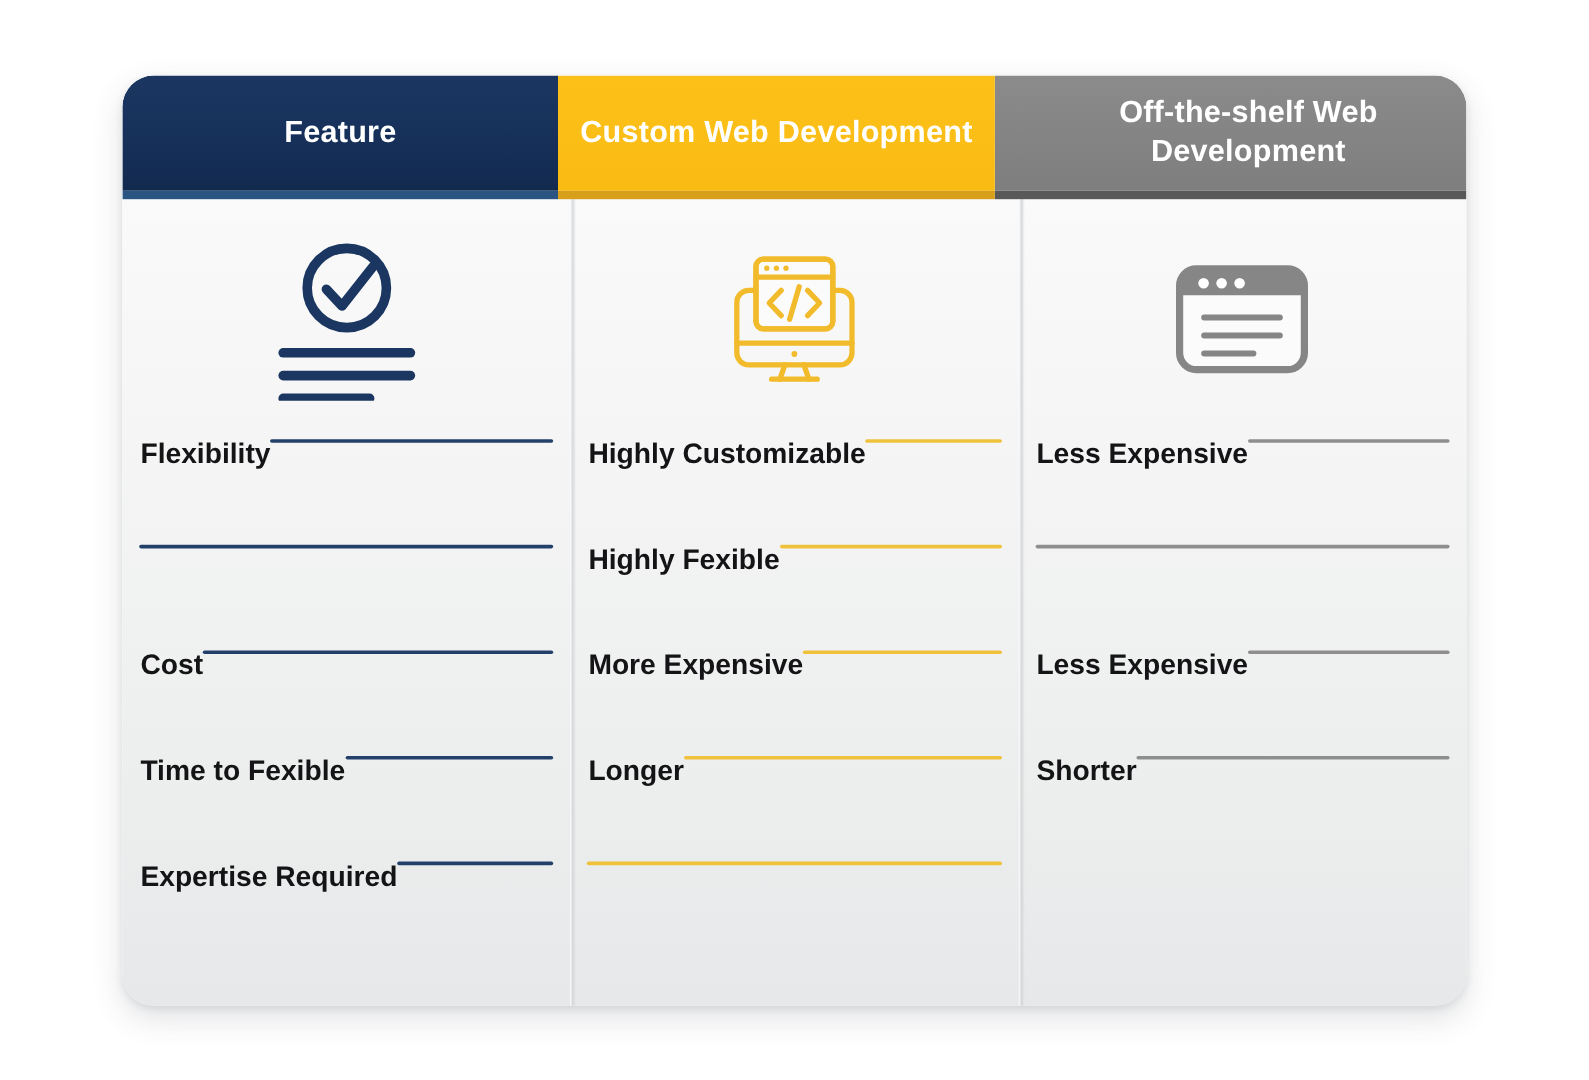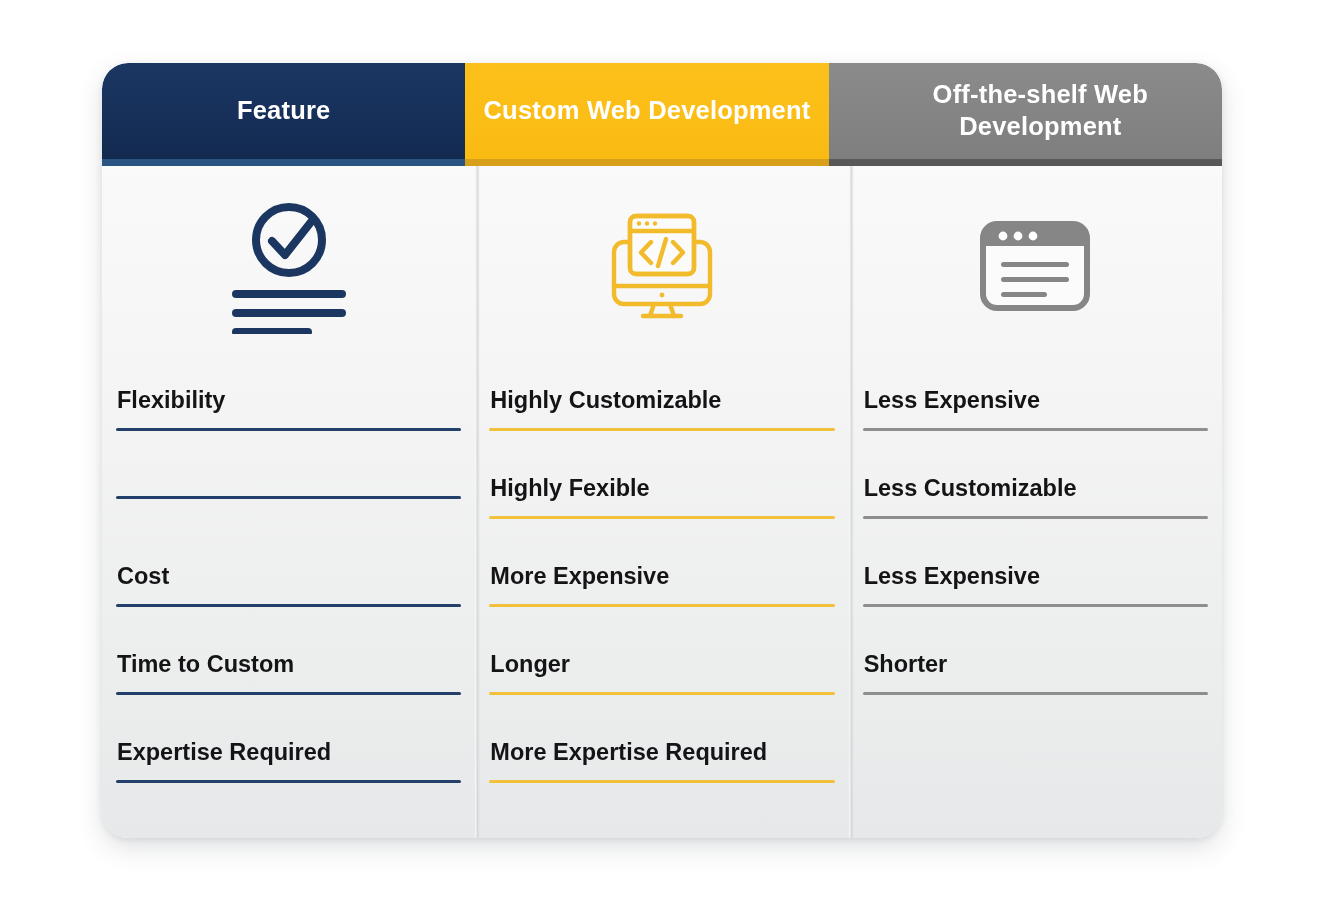--- a/index.html
+++ b/index.html
@@ -123,22 +123,22 @@
     justify-content: center;
   }
   .icon-zone svg { display: block; }
 
   
   .rows { flex: 1 1 auto; padding: 0 0 0 0; }
 
   .cell {
     height: 88px;
     display: flex;
-    flex-direction: column;
-    justify-content: center;
+    flex-direction: row;
+    justify-content: flex-start;
     padding-left: 0;
     padding-right: 0;
   }
 
   .cell-text {
     font-size: 23.5px;
     font-weight: 600;
     color: #141416;
     line-height: 1.1;
     padding-bottom: 14px;
@@ -193,21 +193,21 @@
           <div class="cell-rule rule-navy"></div>
         </div>
         <div class="cell">
           <div class="cell-rule rule-navy"></div>
         </div>
         <div class="cell">
           <div class="cell-text">Cost</div>
           <div class="cell-rule rule-navy"></div>
         </div>
         <div class="cell">
-          <div class="cell-text">Time to Custom</div>
+          <div class="cell-text">Time to Fexible</div>
           <div class="cell-rule rule-navy"></div>
         </div>
         <div class="cell">
           <div class="cell-text">Expertise Required</div>
           <div class="cell-rule rule-navy"></div>
         </div>
         <div class="spacer"></div>
       </div>
     </div>
 
@@ -247,21 +247,20 @@
         </div>
         <div class="cell">
           <div class="cell-text">More Expensive</div>
           <div class="cell-rule rule-gold"></div>
         </div>
         <div class="cell">
           <div class="cell-text">Longer</div>
           <div class="cell-rule rule-gold"></div>
         </div>
         <div class="cell">
-          <div class="cell-text">More Expertise Required</div>
           <div class="cell-rule rule-gold"></div>
         </div>
         <div class="spacer"></div>
       </div>
     </div>
 
     <div class="col">
       <div class="icon-zone">
         <svg width="112" height="92" viewBox="0 0 112 92" fill="none">
 
@@ -276,21 +275,20 @@
           <rect x="22" y="57" width="68" height="5" rx="2.5" fill="#868686"></rect>
           <rect x="22" y="72" width="46" height="5" rx="2.5" fill="#868686"></rect>
         </svg>
       </div>
       <div class="rows">
         <div class="cell">
           <div class="cell-text">Less Expensive</div>
           <div class="cell-rule rule-gray"></div>
         </div>
         <div class="cell">
-          <div class="cell-text">Less Customizable</div>
           <div class="cell-rule rule-gray"></div>
         </div>
         <div class="cell">
           <div class="cell-text">Less Expensive</div>
           <div class="cell-rule rule-gray"></div>
         </div>
         <div class="cell">
           <div class="cell-text">Shorter</div>
           <div class="cell-rule rule-gray"></div>
         </div>

